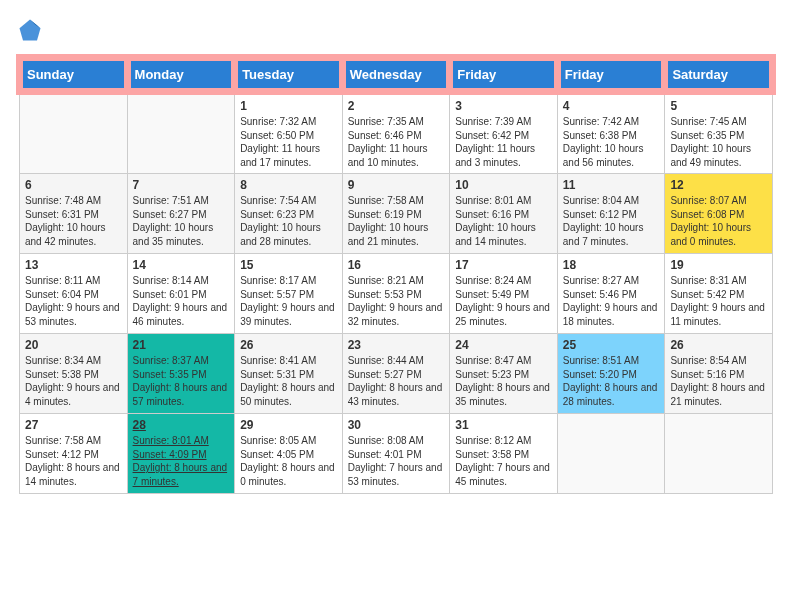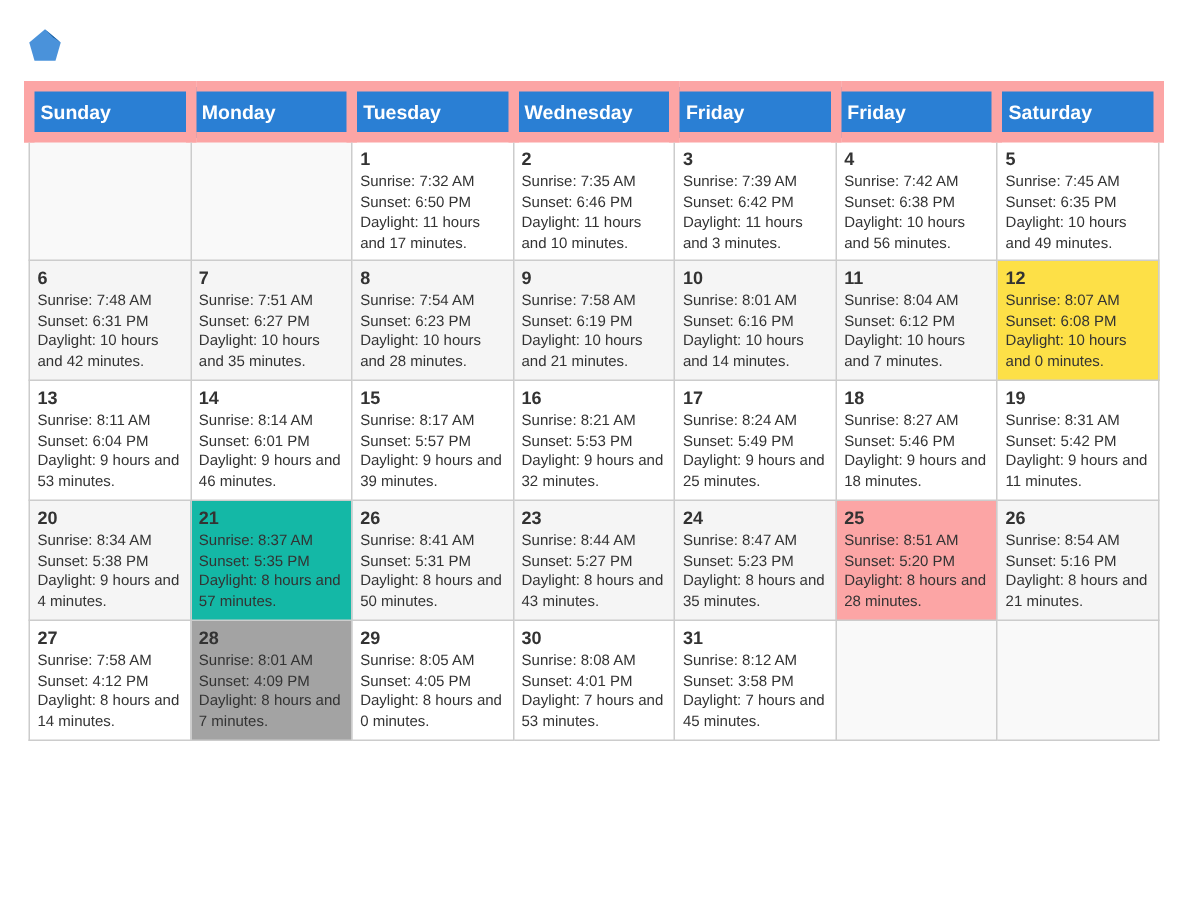--- a/index.html
+++ b/index.html
@@ -222,35 +222,35 @@
           <div class="day-info">Sunrise: 8:41 AM<br>Sunset: 5:31 PM<br>Daylight: 8 hours and 50 minutes.</div>
         </td>
         <td style="background: rgb(245, 245, 245);">
           <span class="day-number">23</span>
           <div class="day-info">Sunrise: 8:44 AM<br>Sunset: 5:27 PM<br>Daylight: 8 hours and 43 minutes.</div>
         </td>
         <td style="background: rgb(245, 245, 245);">
           <span class="day-number">24</span>
           <div class="day-info">Sunrise: 8:47 AM<br>Sunset: 5:23 PM<br>Daylight: 8 hours and 35 minutes.</div>
         </td>
-        <td style="background: #fca5a5;">
+        <td style="background: #7dd3fc;">
           <span class="day-number">25</span>
           <div class="day-info">Sunrise: 8:51 AM<br>Sunset: 5:20 PM<br>Daylight: 8 hours and 28 minutes.</div>
         </td>
         <td style="background: rgb(245, 245, 245);">
           <span class="day-number">26</span>
           <div class="day-info">Sunrise: 8:54 AM<br>Sunset: 5:16 PM<br>Daylight: 8 hours and 21 minutes.</div>
         </td>
       </tr>
       <tr>
         <td style="background: rgb(255, 255, 255);">
           <span class="day-number">27</span>
           <div class="day-info">Sunrise: 7:58 AM<br>Sunset: 4:12 PM<br>Daylight: 8 hours and 14 minutes.</div>
         </td>
-        <td style="background: #a3a3a3;">
+        <td style="background: #14b8a6; text-decoration: underline;">
           <span class="day-number">28</span>
           <div class="day-info">Sunrise: 8:01 AM<br>Sunset: 4:09 PM<br>Daylight: 8 hours and 7 minutes.</div>
         </td>
         <td style="background: rgb(255, 255, 255);">
           <span class="day-number">29</span>
           <div class="day-info">Sunrise: 8:05 AM<br>Sunset: 4:05 PM<br>Daylight: 8 hours and 0 minutes.</div>
         </td>
         <td style="background: rgb(255, 255, 255);">
           <span class="day-number">30</span>
           <div class="day-info">Sunrise: 8:08 AM<br>Sunset: 4:01 PM<br>Daylight: 7 hours and 53 minutes.</div>

